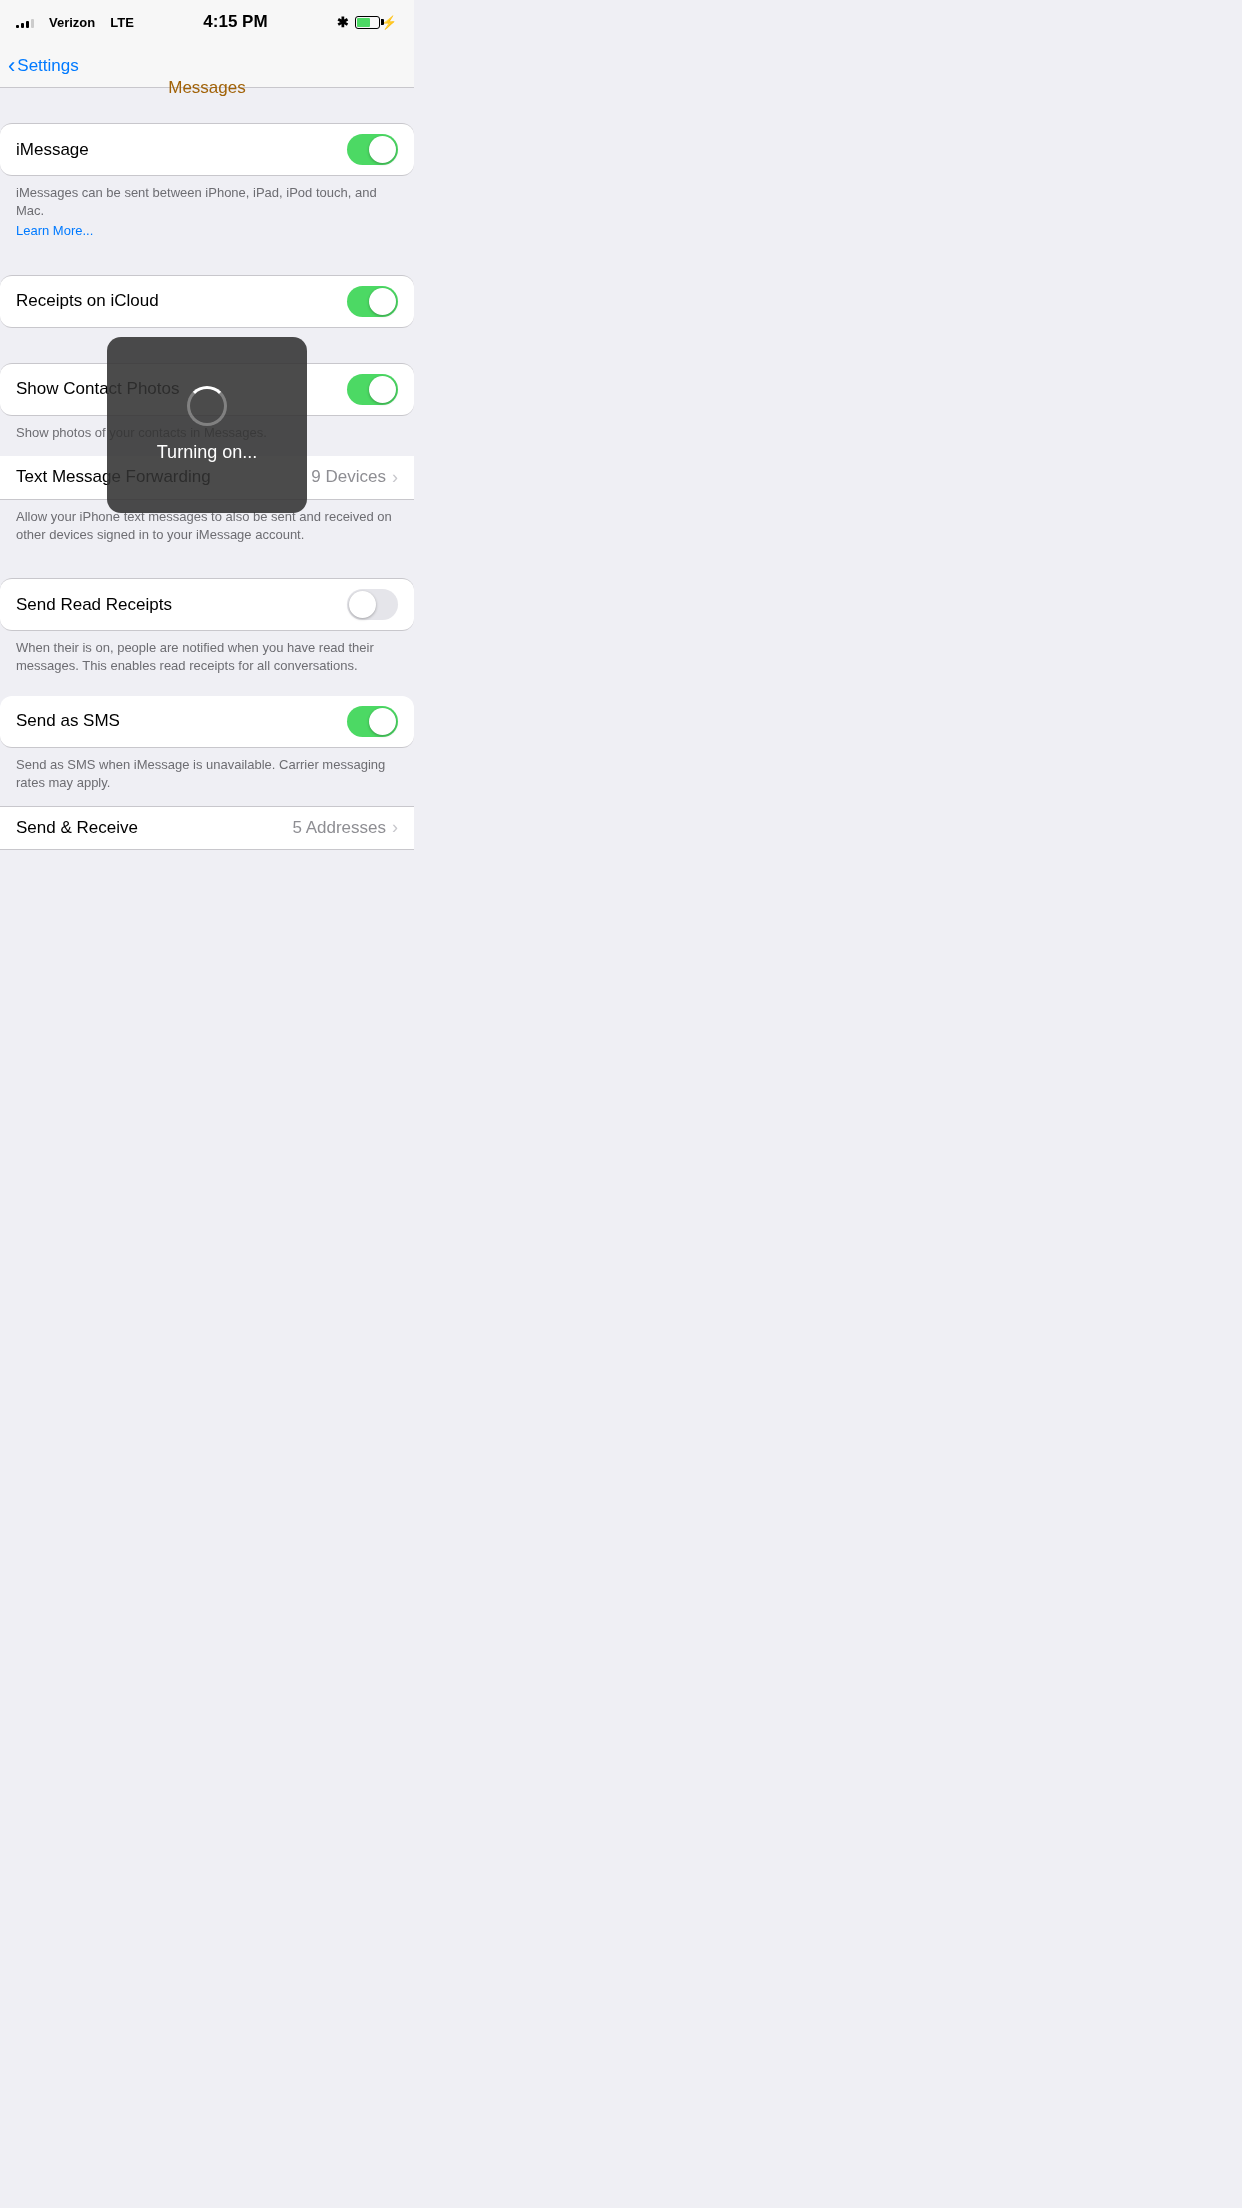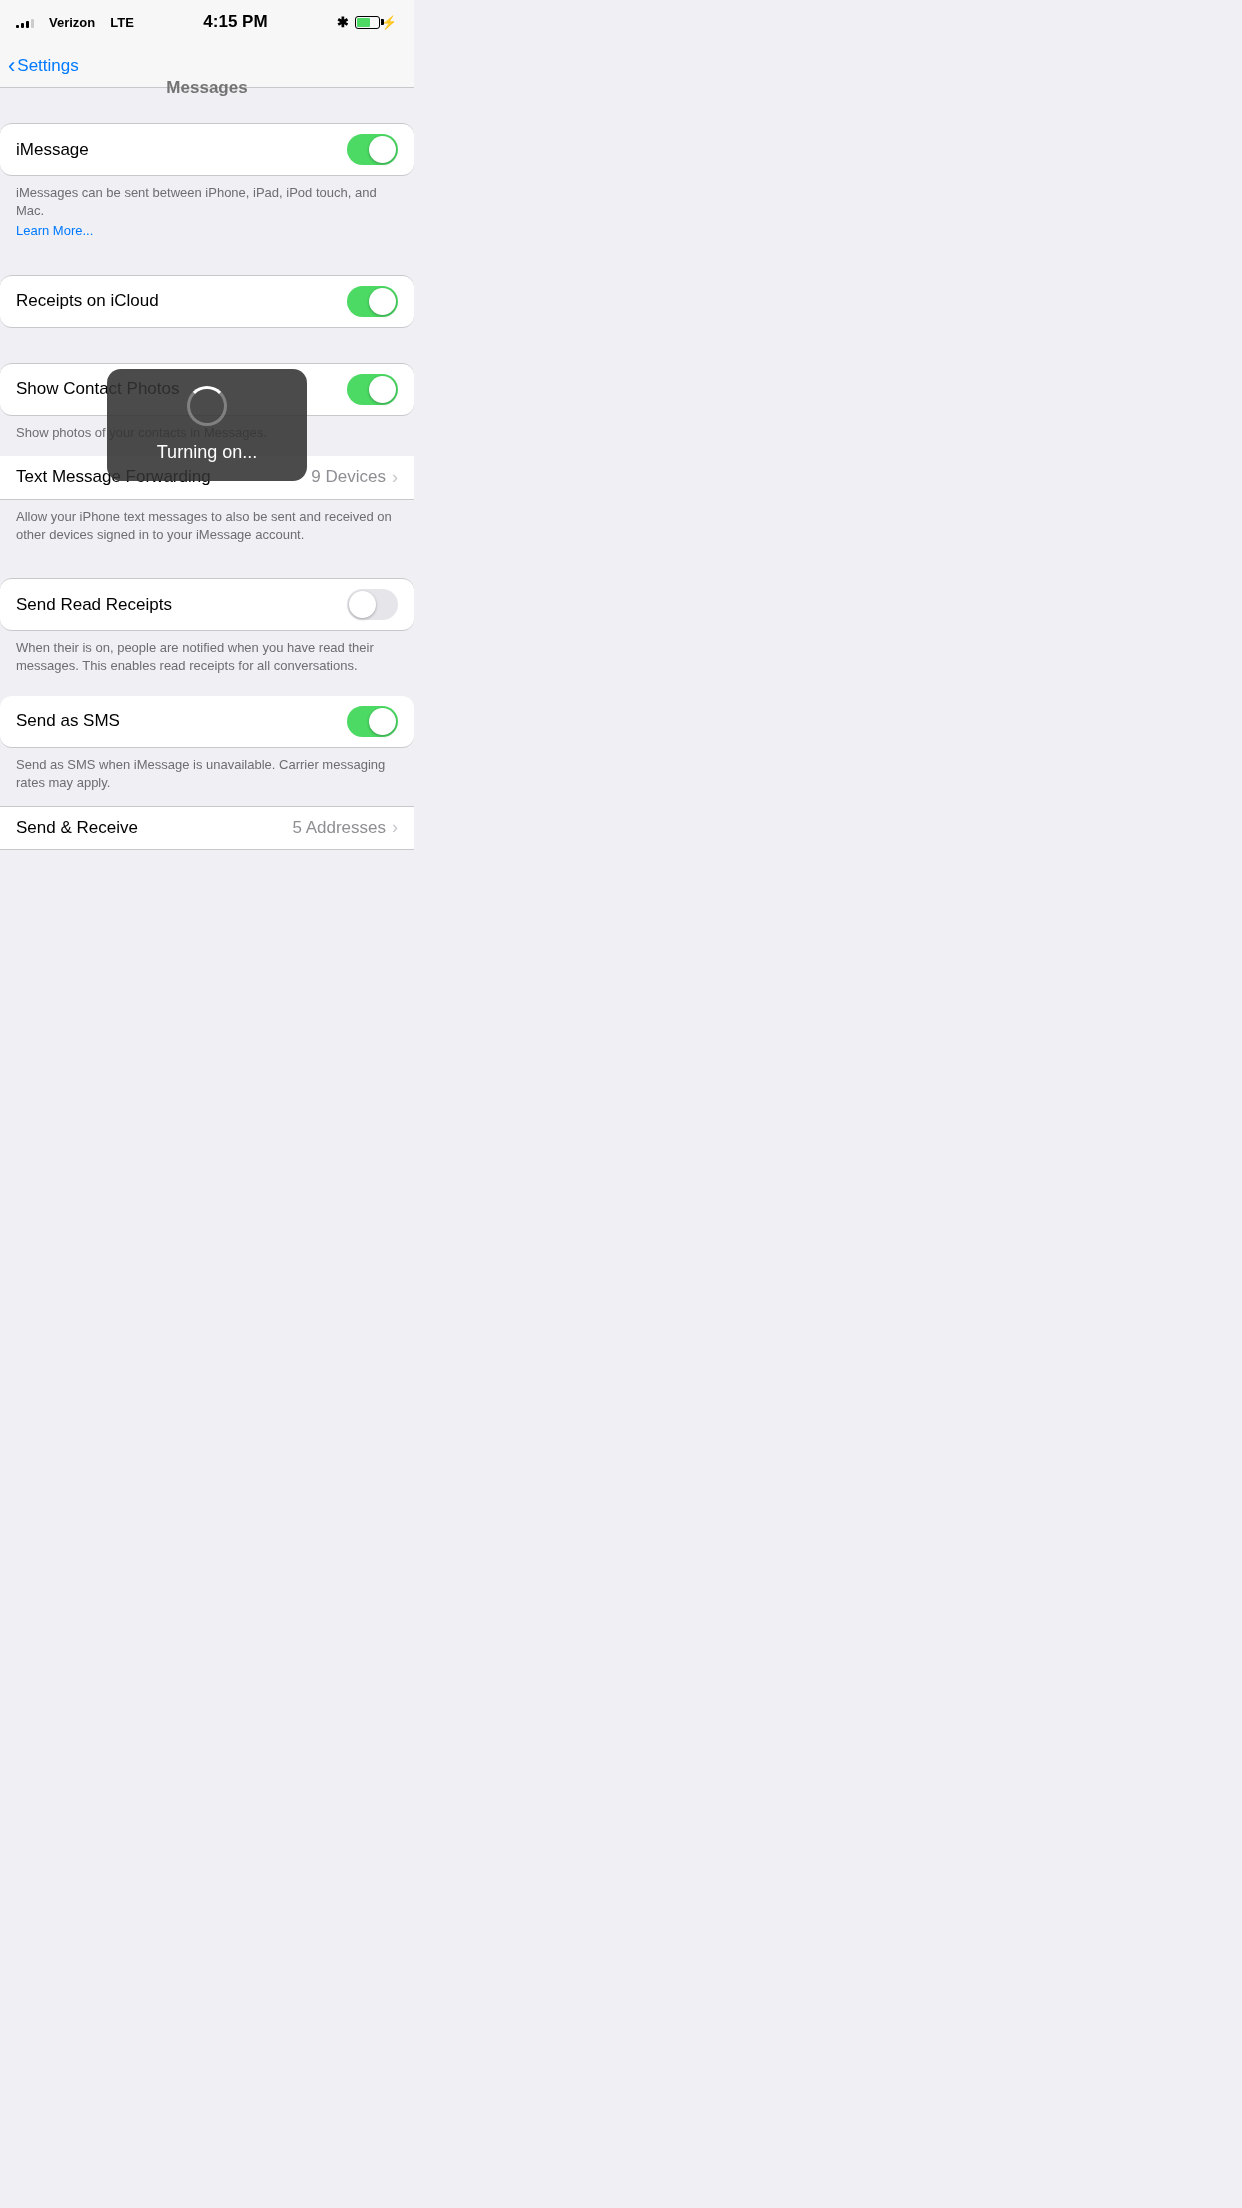--- a/index.html
+++ b/index.html
@@ -117,22 +117,22 @@
     }
 
     .nav-back-arrow {
       font-size: 22px;
       margin-right: 2px;
       line-height: 1;
     }
 
     .nav-title {
       font-size: 17px;
-      font-weight: 700;
-      color: #737373;
+      font-weight: 400;
+      color: #a16207;
       margin-top: 45px;
     }
 
     
     .settings-content {
       padding-top: 0;
     }
 
     .section-gap {
       height: 35px;
@@ -252,21 +252,21 @@
       align-items: center;
       justify-content: center;
       pointer-events: none;
       z-index: 100;
     }
 
     .loading-box {
       background: rgba(50, 50, 50, 0.88);
       border-radius: 14px;
       width: 200px;
-      height: 112px;
+      height: 176px;
       display: flex;
       flex-direction: column;
       align-items: center;
       justify-content: center;
       gap: 16px;
     }
 
     .spinner {
       width: 40px;
       height: 40px;

